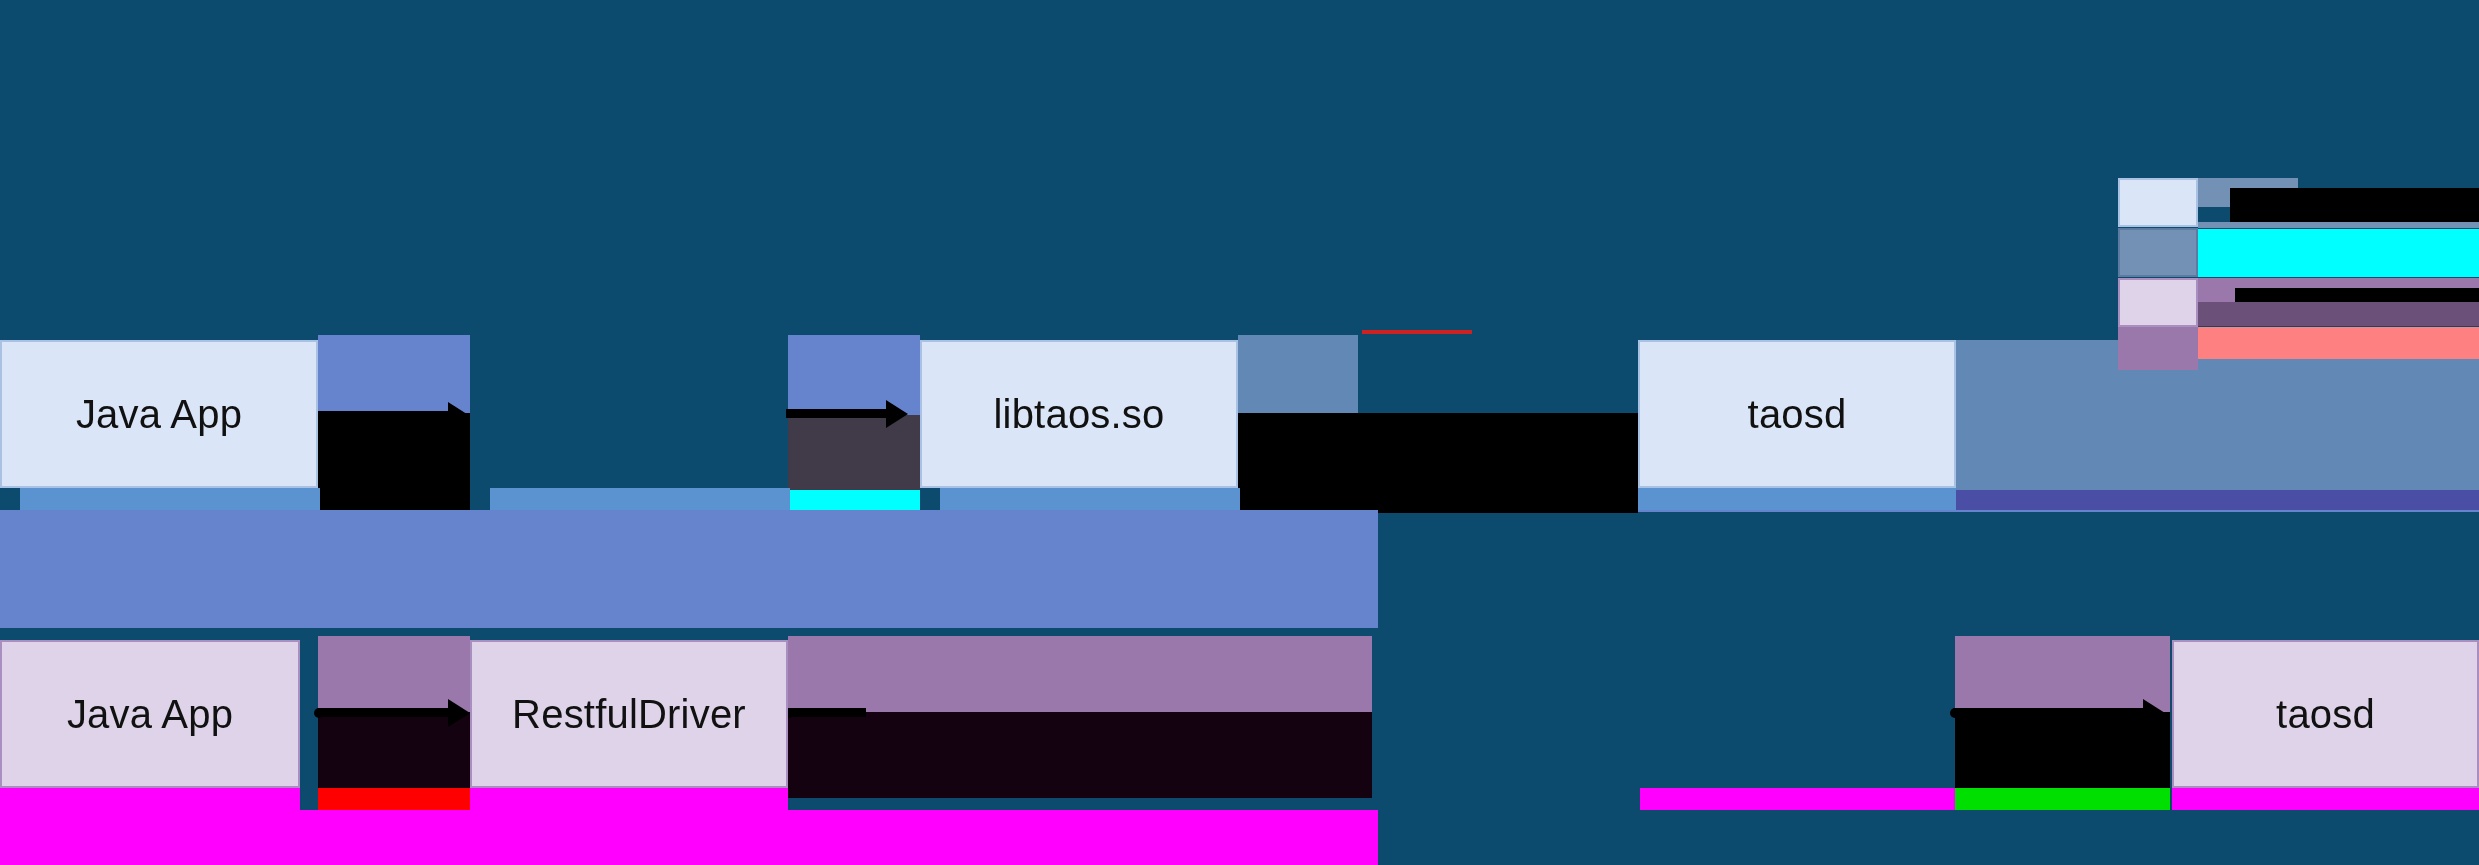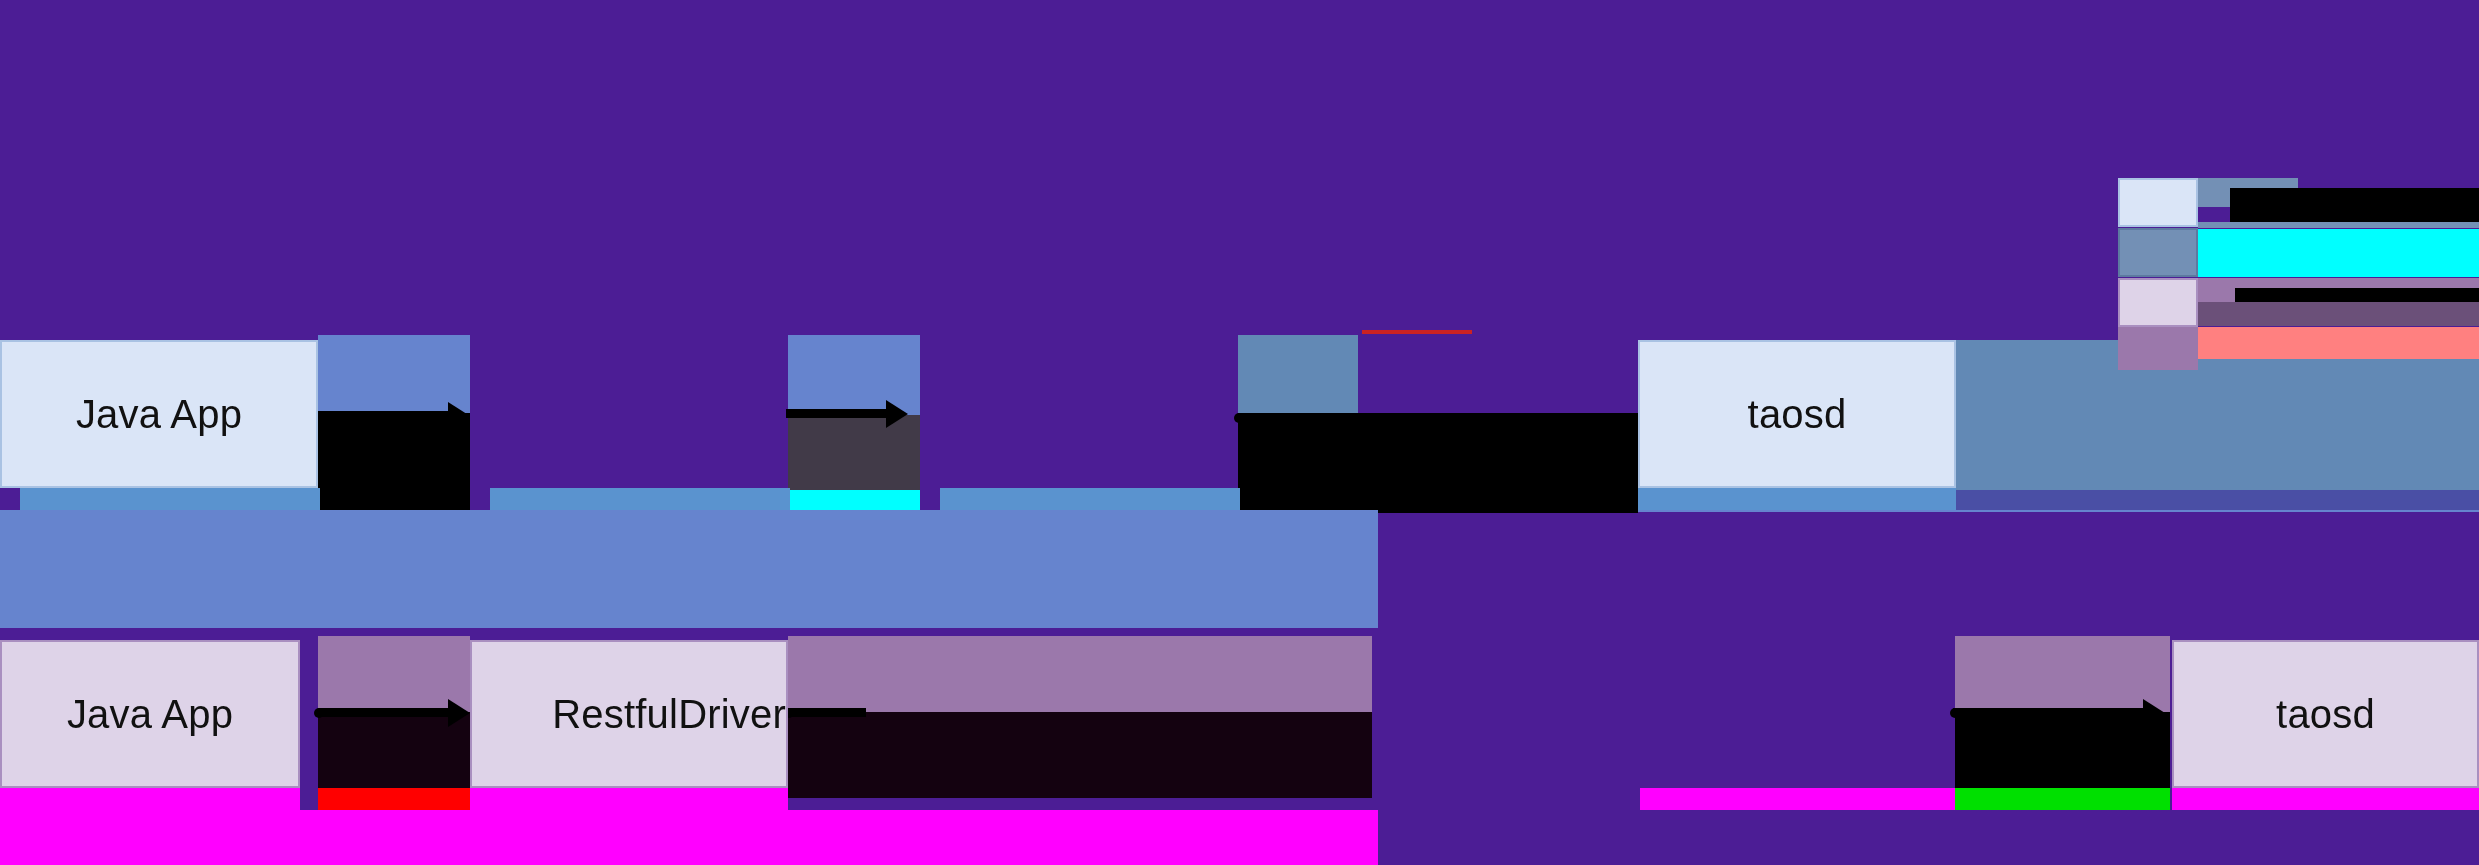--- a/index.html
+++ b/index.html
@@ -1,21 +1,21 @@
 <!DOCTYPE html>
 <html><head>
 <meta charset="utf-8">
 <title>TDengine Connector Architecture Diagram</title>
 <style>
   html,body{margin:0;padding:0;background:#000;}
   body{
     font-family:"Liberation Sans", sans-serif;
     width:2479px;height:865px;position:relative;overflow:hidden;
   }
-  .stage{position:absolute;left:0;top:0;width:2479px;height:865px;background:#4c1d95;}
+  .stage{position:absolute;left:0;top:0;width:2479px;height:865px;background:#0c4a6e;}
 
   
   .node{
     position:absolute;box-sizing:border-box;
     display:flex;align-items:center;justify-content:center;
     font-size:40px;color:#111;letter-spacing:.2px;
     text-align:center;line-height:1.1;
   }
   .node.native{
     background:#dae5f7;border:2px solid #a9c2e3;
@@ -106,20 +106,23 @@
   <div class="arrow-dot" style="left:1234px;top:413px;"></div>
 
   <div class="shadow-blue" style="left:20px;top:488px;width:300px;height:22px;"></div>
   <div class="node native" style="left:0px;top:340px;width:318px;height:148px;">
     <span>Java App</span>
   </div>
 
   <div class="shadow-blue" style="left:490px;top:488px;width:300px;height:22px;"></div>
 
   <div class="shadow-blue" style="left:940px;top:488px;width:300px;height:22px;"></div>
+  <div class="node native" style="left:920px;top:340px;width:318px;height:148px;">
+    <span>libtaos.so</span>
+  </div>
 
   <div class="shadow-blue" style="left:1638px;top:488px;width:318px;height:22px;"></div>
   <div class="node native" style="left:1638px;top:340px;width:318px;height:148px;">
     <span>taosd</span>
   </div>
 
   <div class="band-blue" style="left:0px;top:510px;width:1378px;height:118px;"></div>
   <div class="band-blue" style="left:1638px;top:510px;width:841px;height:2px;"></div>
 
   <div class="band-purple" style="left:318px;top:636px;width:152px;height:80px;"></div>
@@ -140,21 +143,21 @@
   <div class="arrow-head" style="left:2143px;top:699px;"></div>
   <div class="arrow-dot" style="left:1950px;top:708px;"></div>
   <div class="band-green" style="left:1955px;top:788px;width:215px;height:22px;"></div>
 
   <div class="shadow-magenta" style="left:0px;top:788px;width:300px;height:22px;"></div>
   <div class="node rest" style="left:0px;top:640px;width:300px;height:148px;">
     <span>Java App</span>
   </div>
 
   <div class="shadow-magenta" style="left:470px;top:788px;width:318px;height:22px;"></div>
-  <div class="node rest" style="left:470px;top:640px;width:318px;height:148px;justify-content:flex-end;">
+  <div class="node rest" style="left:470px;top:640px;width:318px;height:148px;">
     <span>RestfulDriver</span>
   </div>
 
   <div class="shadow-magenta" style="left:1640px;top:788px;width:315px;height:22px;"></div>
 
   <div class="shadow-magenta" style="left:2172px;top:788px;width:307px;height:22px;"></div>
   <div class="node rest" style="left:2172px;top:640px;width:307px;height:148px;">
     <span>taosd</span>
   </div>
 

